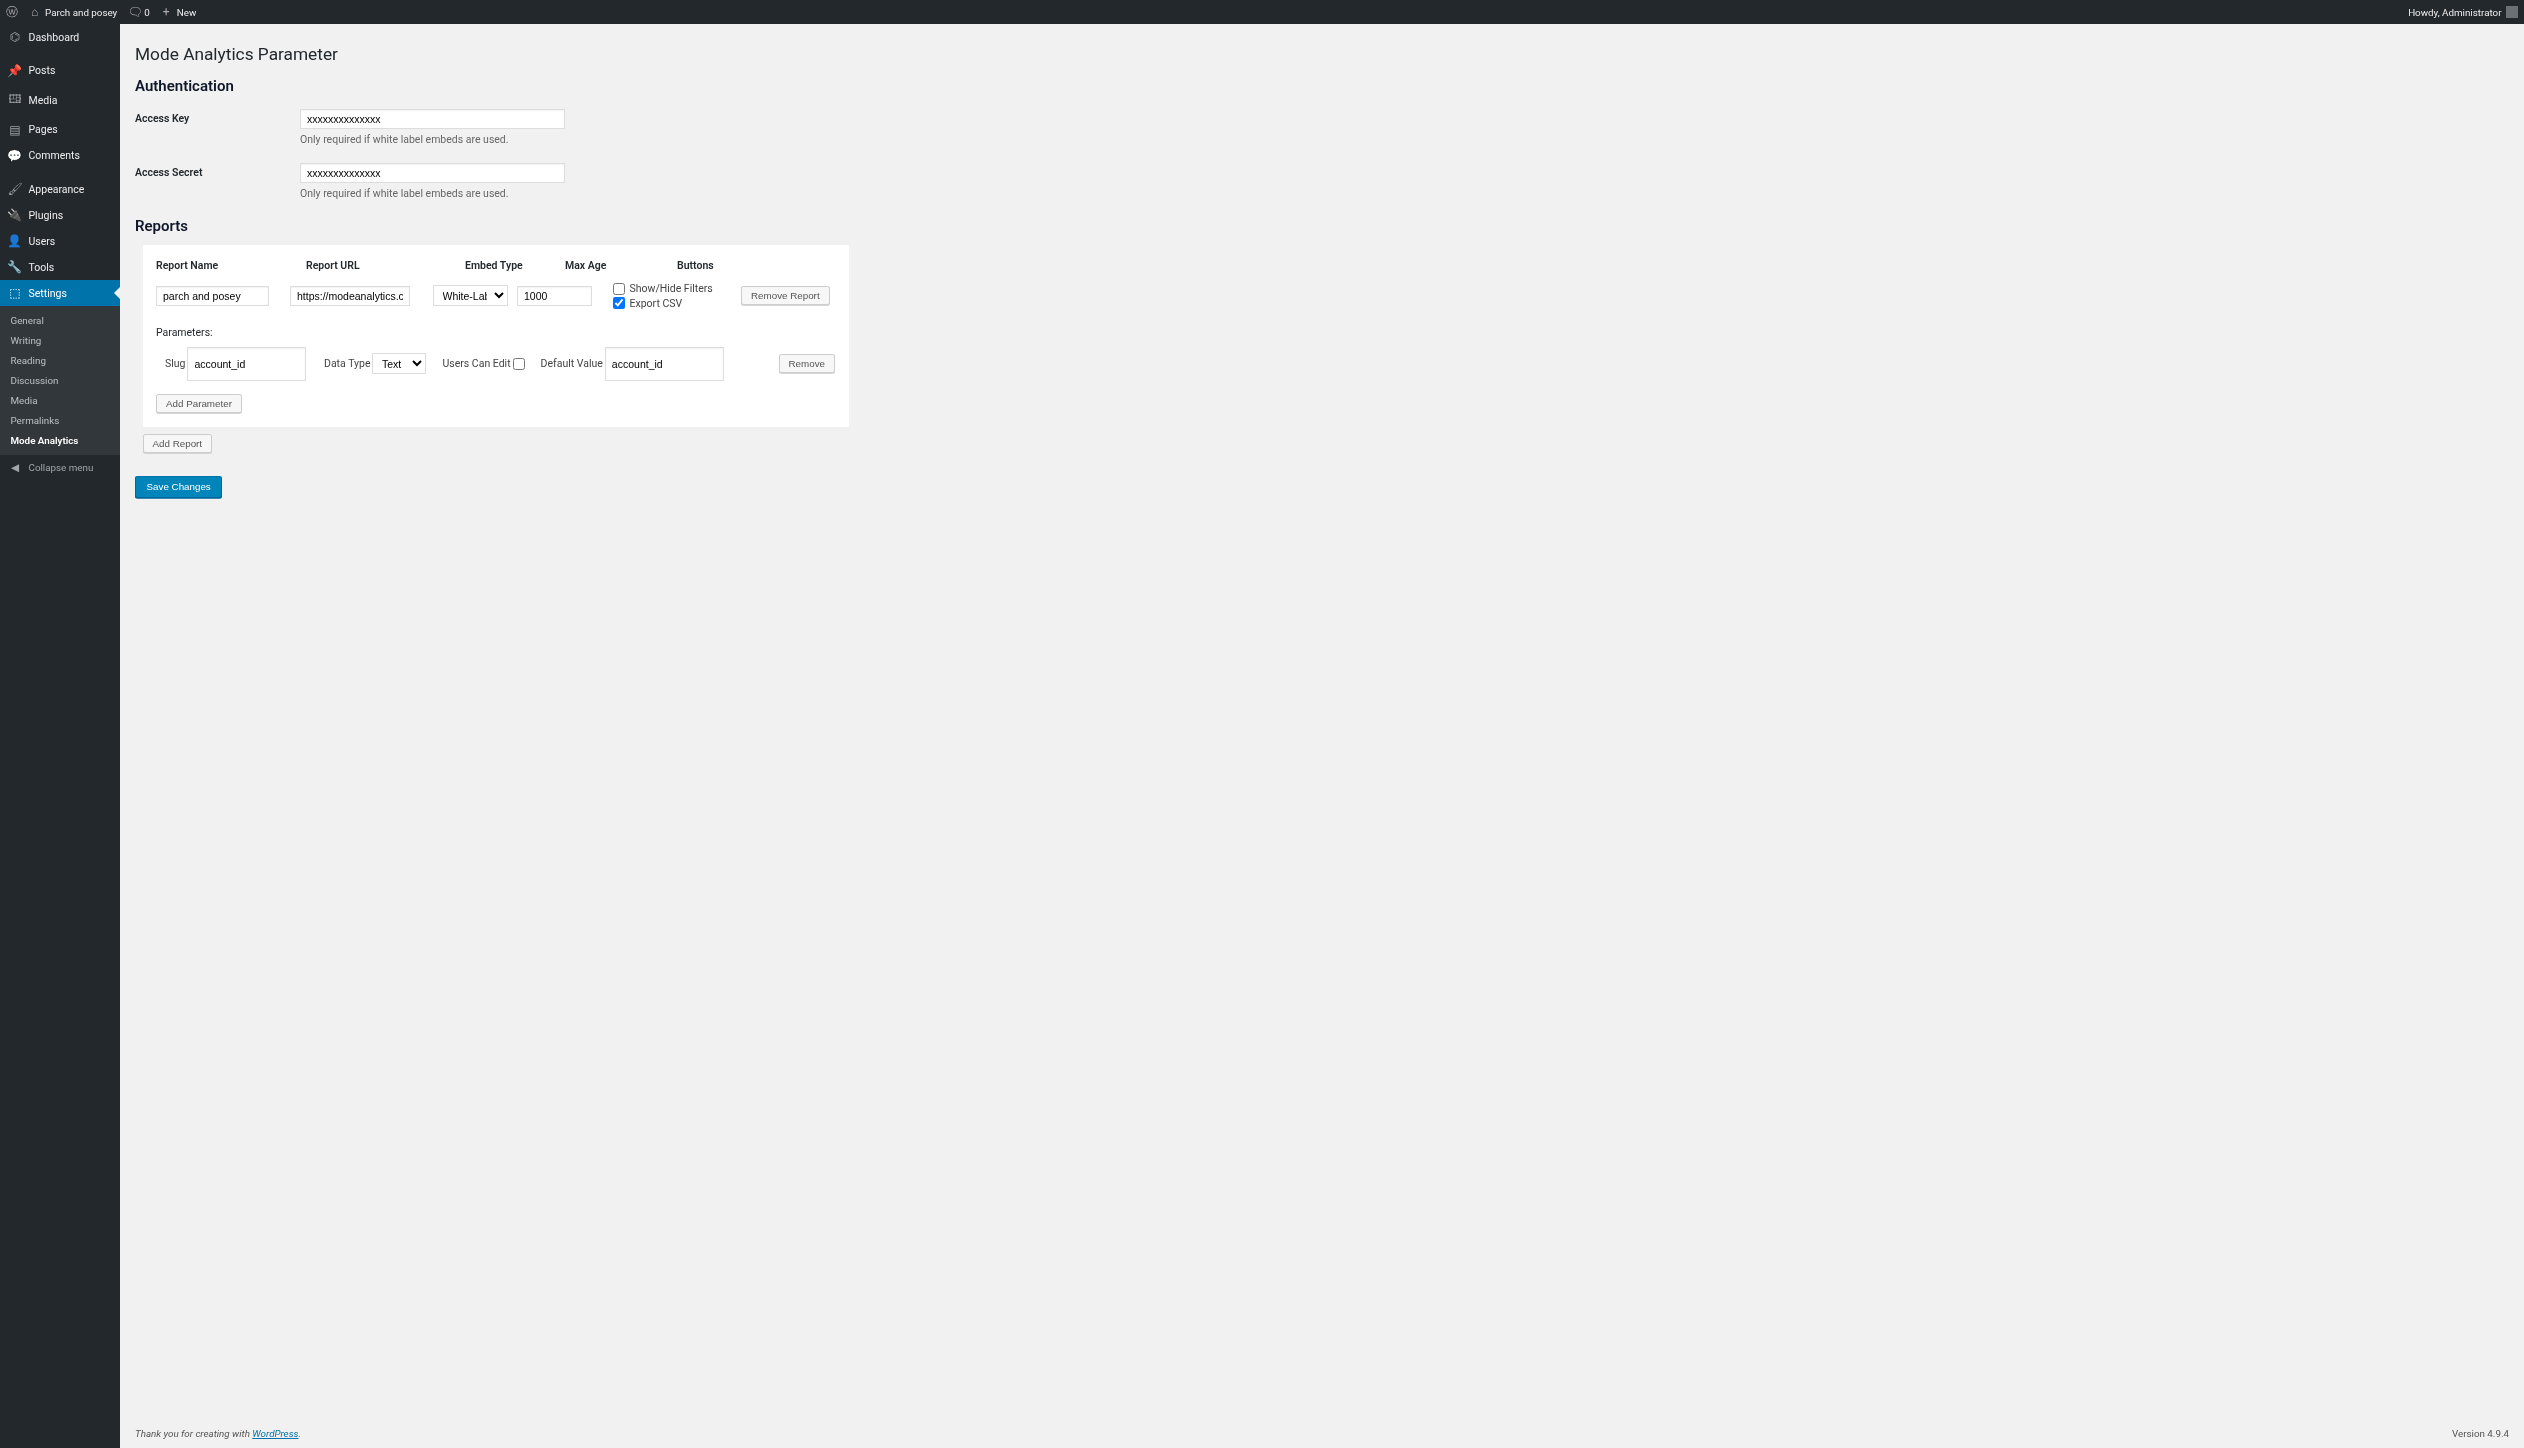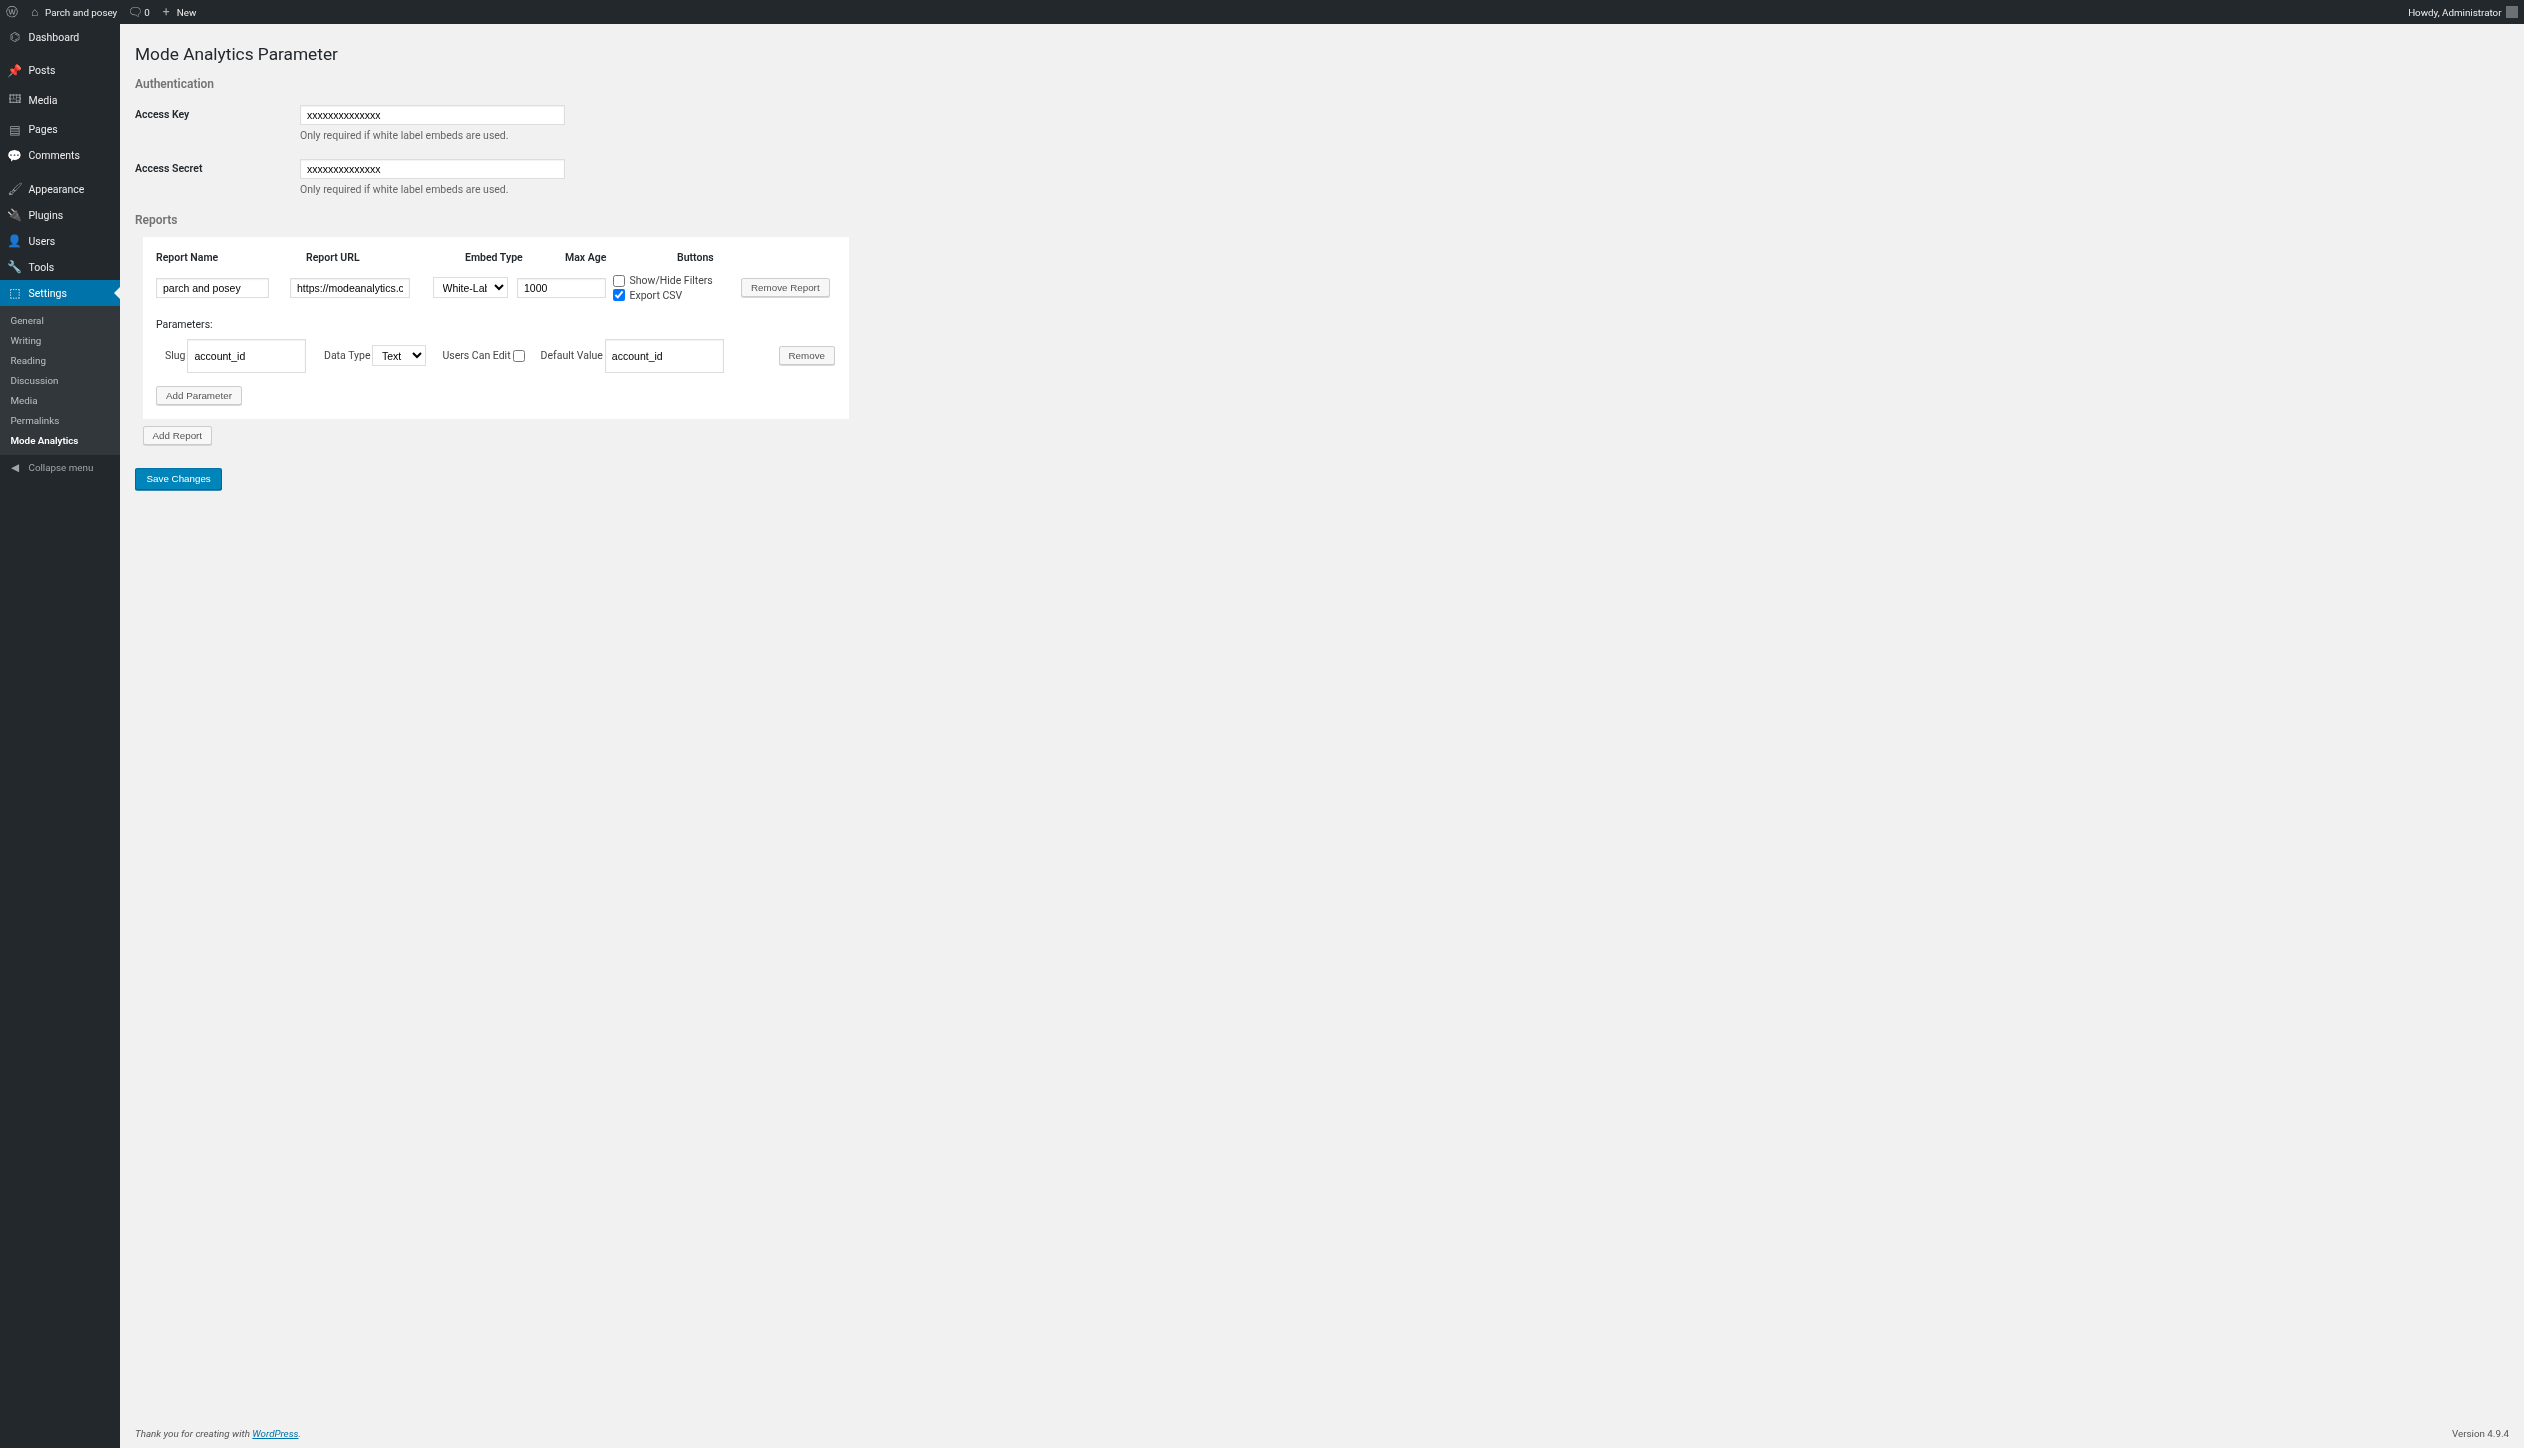--- a/index.html
+++ b/index.html
@@ -94,21 +94,21 @@
     flex: 1;
     overflow: auto;
     display: flex;
     flex-direction: column;
   }
   .content {
     padding: 7.5px 15px 15px 15px;
     flex: 1;
   }
   h1.page-title { font-size: 17.3px; font-weight: 400; color: #23282d; margin: 12px 0 13.5px 0; }
-  h2.section { font-size: 12px; font-weight: 600; color: #737373; margin: 6px 0 13.5px 0; }
+  h2.section { font-size: 15px; font-weight: 600; color: #0f172a; margin: 6px 0 13.5px 0; }
   h2.section.reports { margin-top: 15px; margin-bottom: 10.5px; }
 
   .form-row {
     display: flex;
     align-items: flex-start;
     margin-bottom: 16.5px;
     margin-top: 6px;
   }
   .form-row .lbl { width: 165px; font-size: 10.5px; font-weight: 600; color: #23282d; padding-top: 3px; }
   .form-row .fld { flex: 1; }
@@ -150,21 +150,21 @@
   }
   .report-row input[type=text] {
     padding: 3px 6px;
     font-size: 10.5px;
     border: 0.8px solid #ddd;
     background: #fff;
     box-shadow: inset 0 0.8px 1.5px rgba(0,0,0,0.07);
   }
   .report-row .col-name input { width: 113px; }
   .report-row .col-url input  { width: 120px; }
-  .report-row .col-age input  { width: 89px; }
+  .report-row .col-age input  { width: 75px; }
   select {
     padding: 3px 4.5px;
     font-size: 10.5px;
     border: 0.8px solid #ddd;
     background: #fff;
     height: 21px;
   }
   .report-row .col-embed select { width: 75px; }
 
   .checks { display: flex; flex-direction: column; gap: 1.5px; font-size: 10.5px; }

